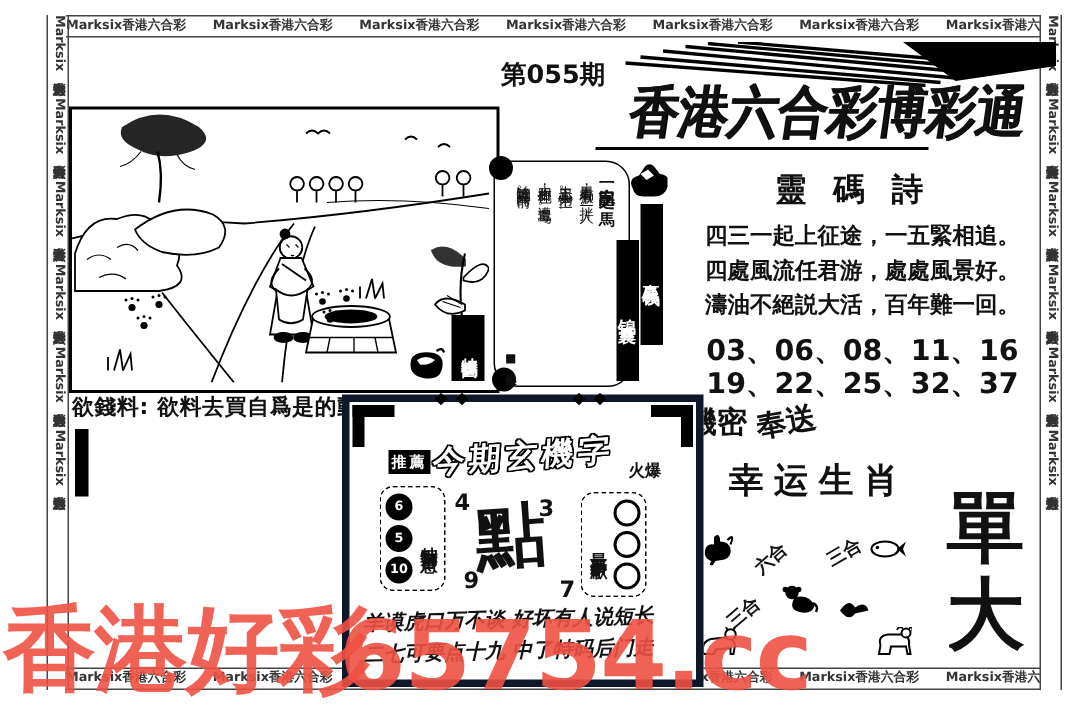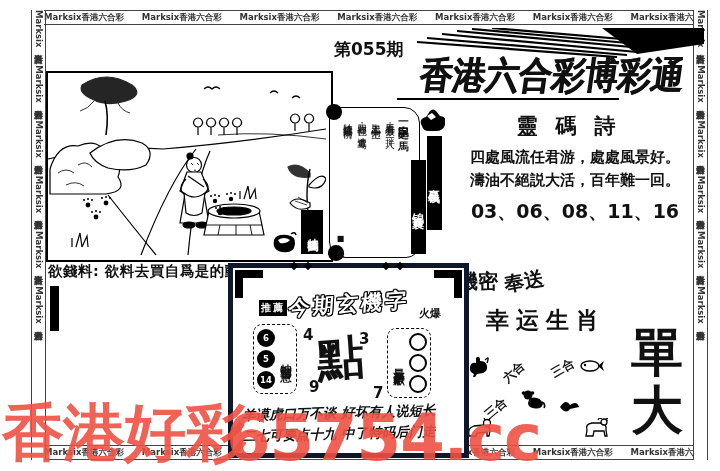--- a/index.html
+++ b/index.html
@@ -244,25 +244,27 @@
       <path d="M4,18 q-4,-7 4,-9 l4,-6 q3,-3 6,0 l4,5 q8,1 5,9 q-2,6 -9,6 l-7,0 q-6,0 -7,-5 Z" fill="#000"></path>
       <path d="M9,8 l5,-3 4,4 -5,3 Z" fill="#fff"></path>
     </svg>
   </div>
   <div class="ribbon ribbon1">赢钱</div>
   <div class="ribbon ribbon2">锦囊</div>
 
   <div class="poem">
     <div class="ptitle">靈碼詩</div>
     <div class="plines">
+        <span>四三一起上征途，一五緊相追。</span>
         <span>四處風流任君游，處處風景好。</span>
         <span>濤油不絕説大活，百年難一回。</span>
       </div>
     <div class="pnums">
       <div>03、06、08、11、16</div>
+      <div>19、22、25、32、37</div>
     </div>
   </div>
 
   <div class="secret">
     <div class="sl">機密</div>
     <div class="sr">奉送</div>
   </div>
 
   <div class="luckyHead">幸运生肖</div>
 
@@ -323,21 +325,21 @@
     <span class="diam" style="left:164px;"></span>
 
     <div class="pre">推薦</div>
     <div class="mtitle">今期玄機字</div>
     <div class="tag">火爆</div>
 
     <div class="badge badgeL">
       <div class="bcircs">
         <div class="bcirc">6</div>
         <div class="bcirc">5</div>
-        <div class="bcirc">14</div>
+        <div class="bcirc">10</div>
       </div>
       <div class="blab">特別留意</div>
     </div>
 
     <div class="badge badgeR">
       <div class="blab">最新奉獻</div>
       <div class="bcircs">
         <div class="bcirc empty"></div>
         <div class="bcirc empty"></div>
         <div class="bcirc empty"></div>

